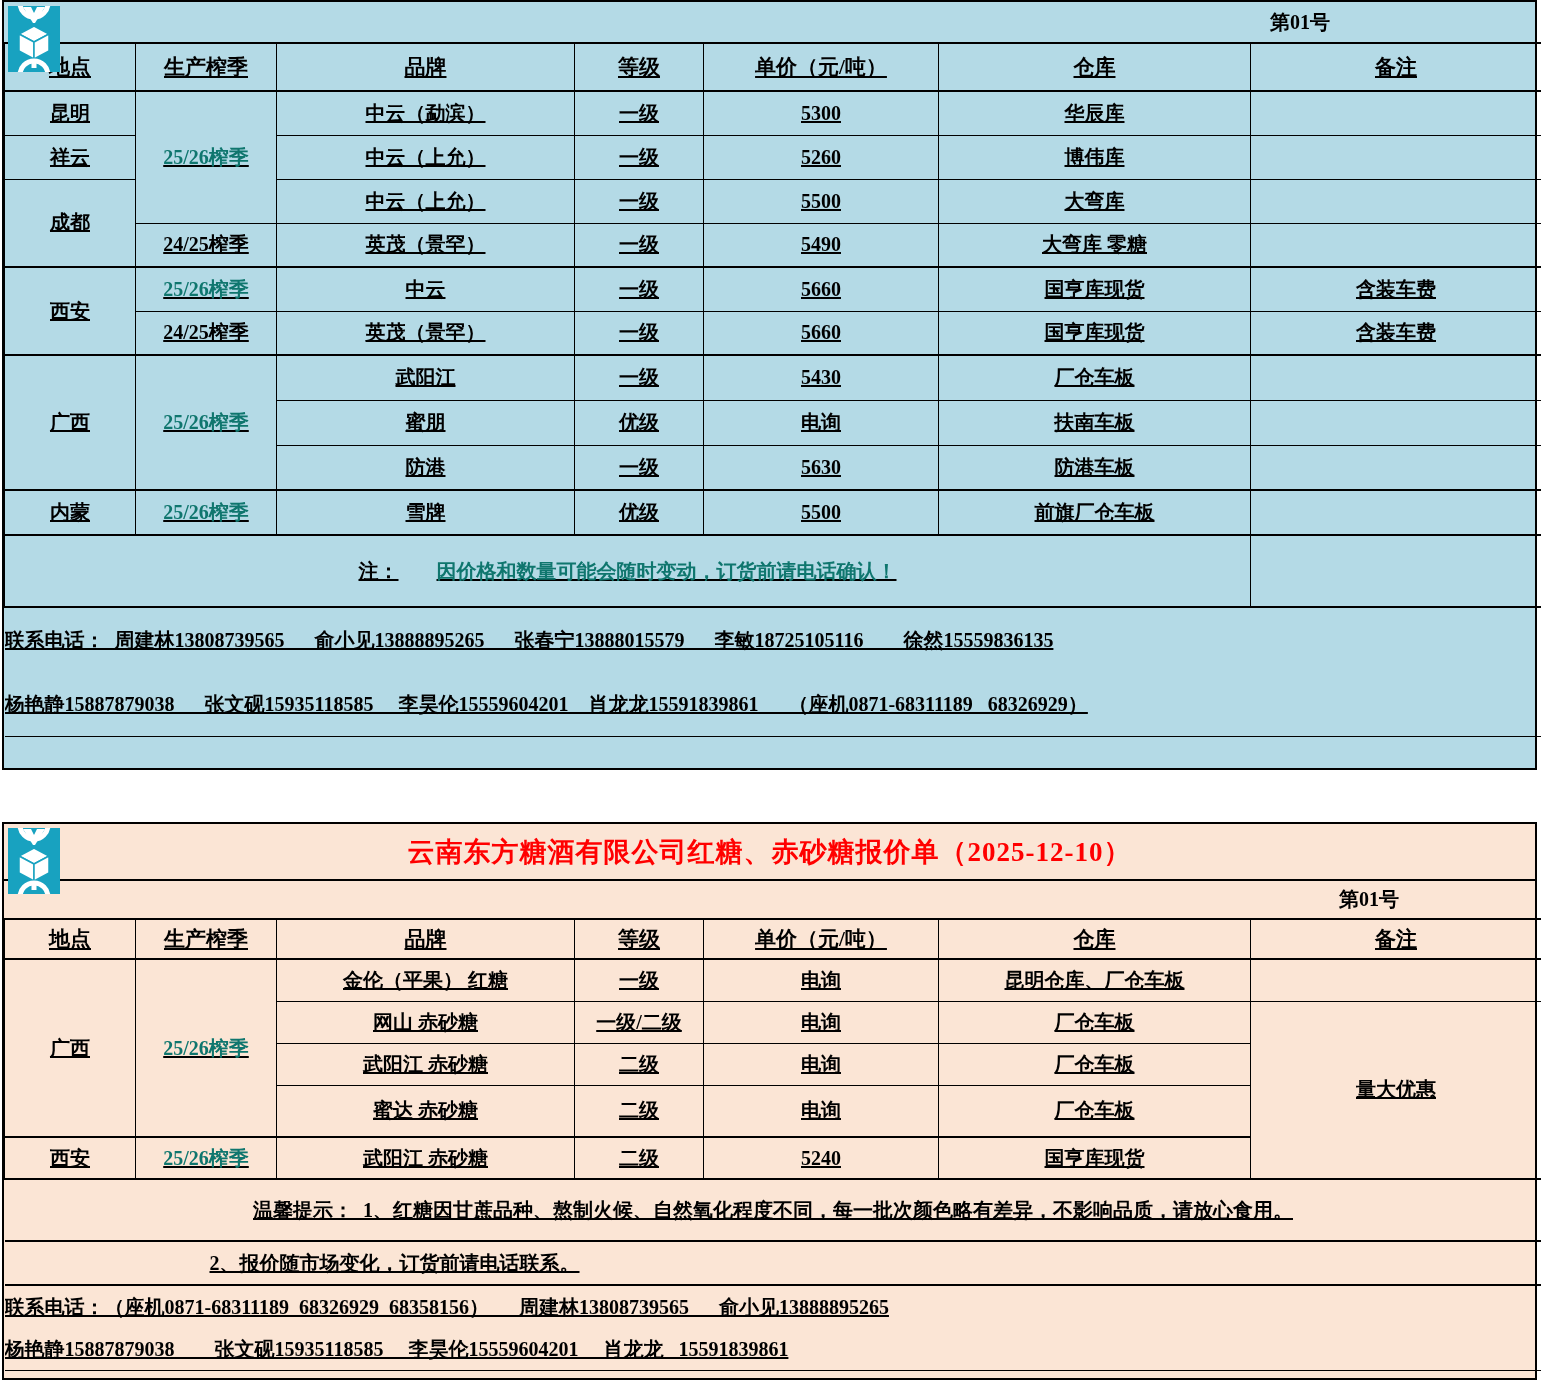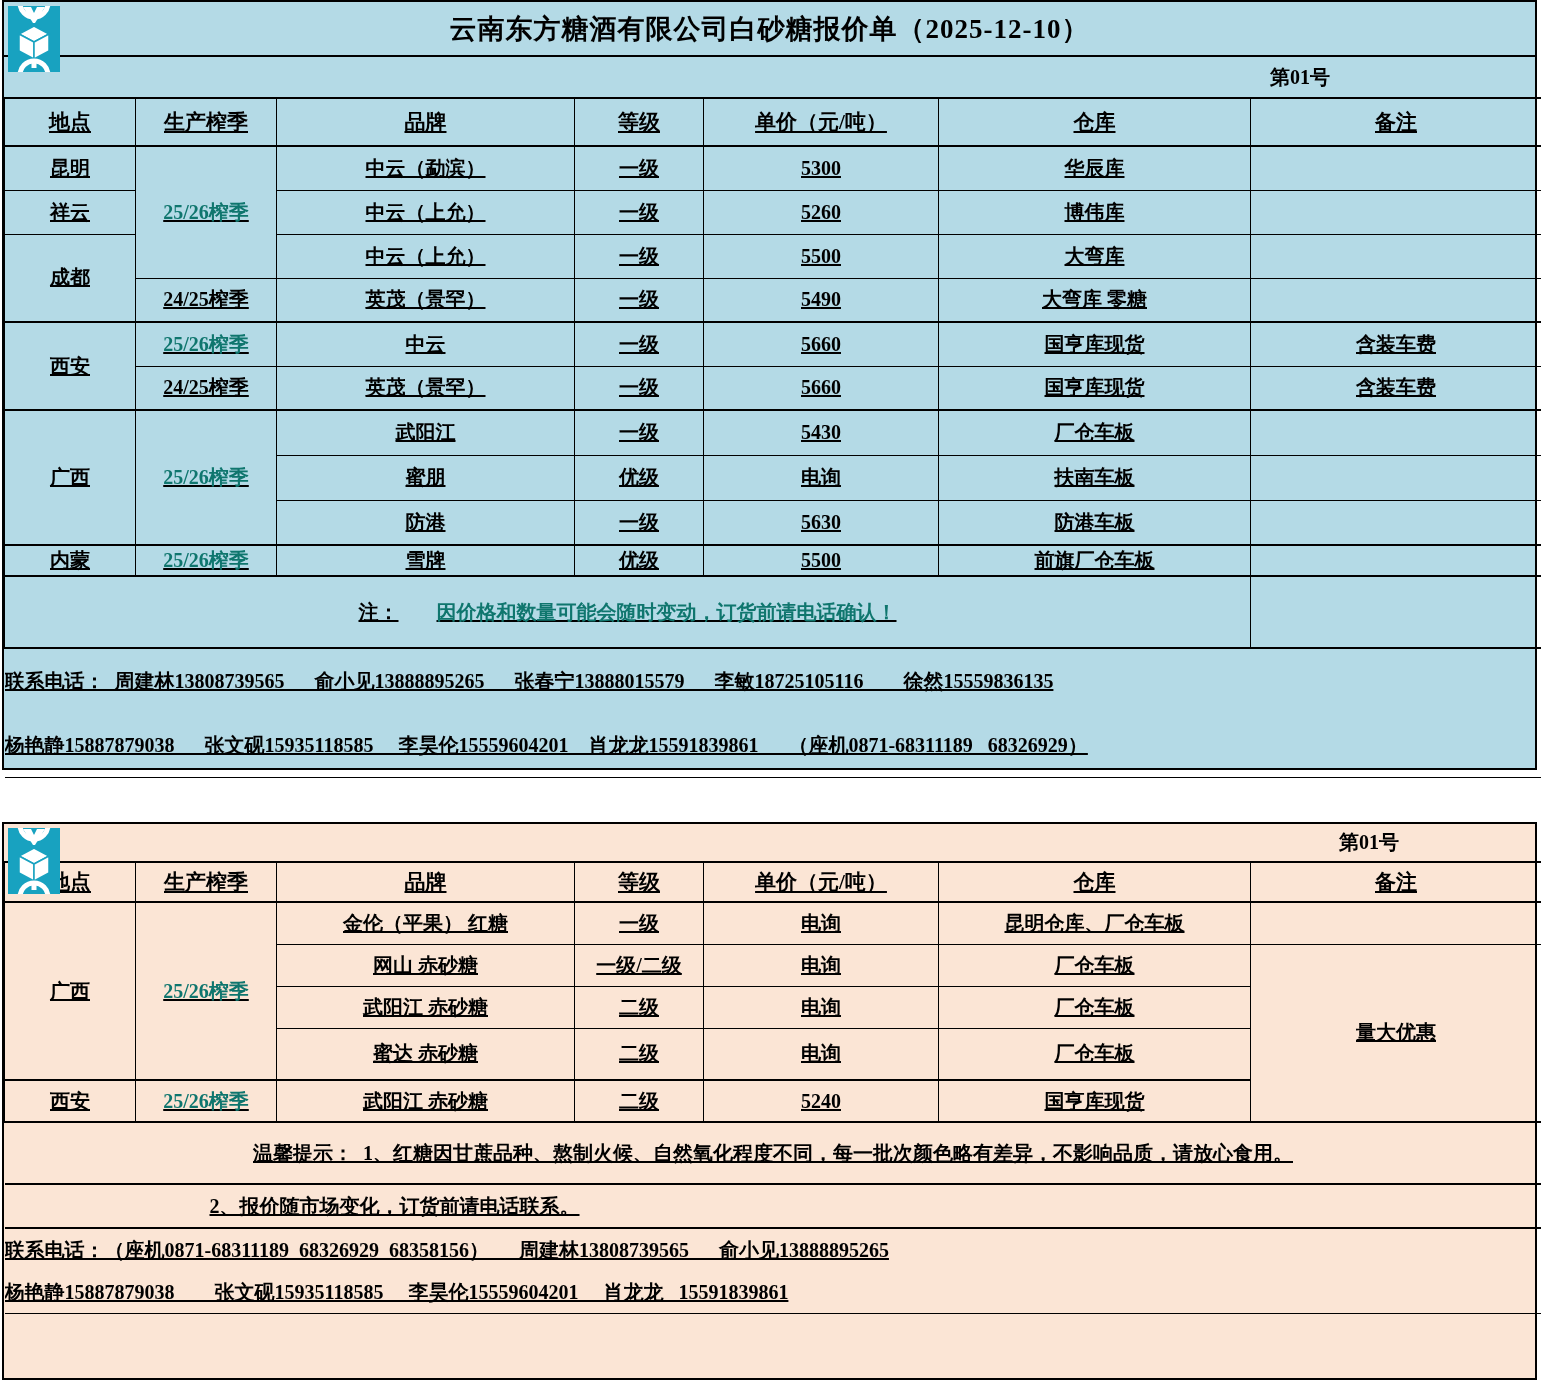--- a/index.html
+++ b/index.html
@@ -46,23 +46,20 @@
         <rect x="0" y="0" width="52" height="66" fill="#18a2c0"></rect>
         <circle cx="26" cy="-3" r="14" fill="none" stroke="#ffffff" stroke-width="5"></circle>
         <path d="M15 1 L23 1 L26 7 L29 1 L37 1 L27 17 L25 17 Z" fill="#ffffff"></path>
         <polygon points="26,20 41,28 26,36 11,28" fill="#ffffff" stroke="#18a2c0" stroke-width="1.5"></polygon>
         <polygon points="11,28 26,36 26,53 11,45" fill="#ffffff" stroke="#18a2c0" stroke-width="1.5"></polygon>
         <polygon points="41,28 26,36 26,53 41,45" fill="#ffffff" stroke="#18a2c0" stroke-width="1.5"></polygon>
         <rect x="23.5" y="53" width="5" height="9" fill="#ffffff"></rect>
         <circle cx="26" cy="69" r="14" fill="none" stroke="#ffffff" stroke-width="5"></circle>
       </svg>
     </div>
-    <div class="band-title">
-      <span class="sheet-title">云南东方糖酒有限公司白砂糖报价单（2025-12-10）</span>
-    </div>
     <div class="band-no">
       <span class="doc-no">第01号</span>
     </div>
 
     <table>
       <colgroup>
         <col style="width:131px">
           <col style="width:141px">
           <col style="width:298px">
         <col style="width:129px">
@@ -148,21 +145,21 @@
           <td>扶南车板</td>
           <td></td>
         </tr>
         <tr style="height:45px">
           <td>防港</td>
           <td>一级</td>
           <td>5630</td>
           <td>防港车板</td>
           <td></td>
         </tr>
-        <tr style="height:31px" class="grp">
+        <tr style="height:45px" class="grp">
           <td>内蒙</td>
           <td class="red">25/26榨季</td>
           <td>雪牌</td>
           <td>优级</td>
           <td>5500</td>
           <td>前旗厂仓车板</td>
           <td></td>
         </tr>
         <tr style="height:72px" class="note-row">
           <td colspan="6">
@@ -185,20 +182,23 @@
       <svg width="52" height="66" viewBox="0 0 52 66" xmlns="http://www.w3.org/2000/svg">
         <rect x="0" y="0" width="52" height="66" fill="#18a2c0"></rect>
         <circle cx="26" cy="-3" r="14" fill="none" stroke="#ffffff" stroke-width="5"></circle>
         <path d="M15 1 L23 1 L26 7 L29 1 L37 1 L27 17 L25 17 Z" fill="#ffffff"></path>
         <polygon points="26,20 41,28 26,36 11,28" fill="#ffffff" stroke="#18a2c0" stroke-width="1.5"></polygon>
         <polygon points="11,28 26,36 26,53 11,45" fill="#ffffff" stroke="#18a2c0" stroke-width="1.5"></polygon>
         <polygon points="41,28 26,36 26,53 41,45" fill="#ffffff" stroke="#18a2c0" stroke-width="1.5"></polygon>
         <rect x="23.5" y="53" width="5" height="9" fill="#ffffff"></rect>
         <circle cx="26" cy="69" r="14" fill="none" stroke="#ffffff" stroke-width="5"></circle>
       </svg>
+    </div>
+    <div class="band-title">
+      <span class="sheet-title">云南东方糖酒有限公司红糖、赤砂糖报价单（2025-12-10）</span>
     </div>
     <div class="band-no">
       <span class="doc-no">第01号</span>
     </div>
 
     <table>
       <colgroup>
         <col style="width:131px">
           <col style="width:141px">
           <col style="width:298px">

